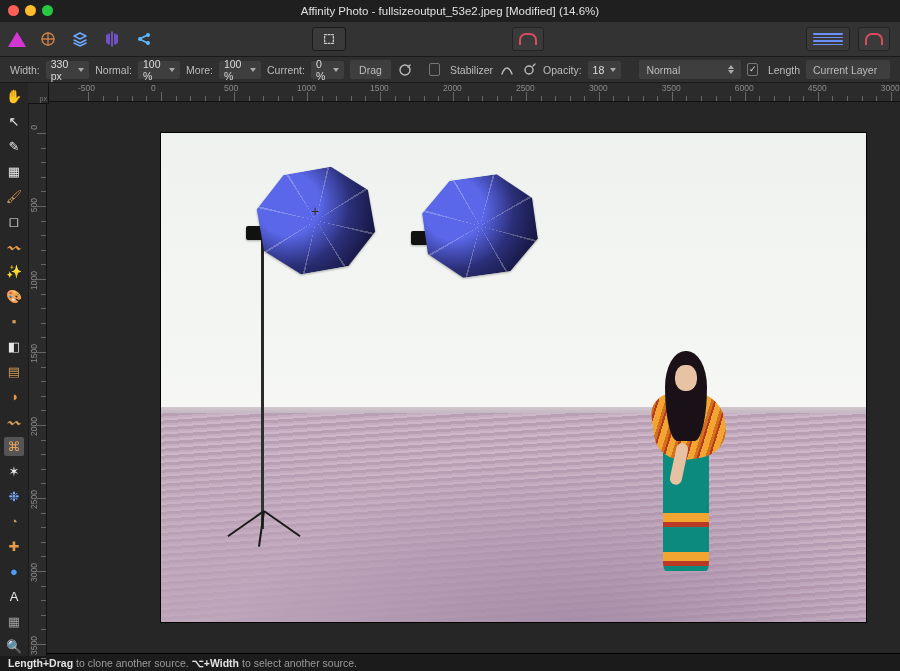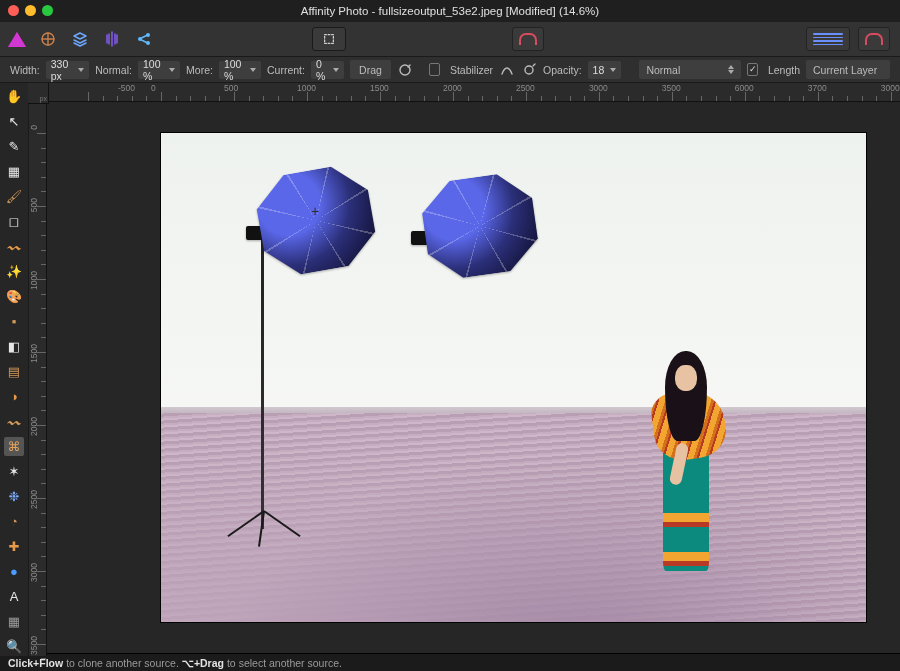--- a/index.html
+++ b/index.html
@@ -322,21 +322,21 @@
       <div class="tool" style="color: rgb(231, 154, 74); font-size: 13px;">✚</div>
       <div class="tool" style="color: rgb(74, 157, 255); font-size: 13px;">●</div>
       <div class="tool" style="color: rgb(231, 231, 231); font-size: 13px;">A</div>
       <div class="tool" style="color: rgb(154, 154, 154); font-size: 13px;">▦</div>
       <div class="tool" style="color: rgb(154, 154, 154); font-size: 13px;">🔍</div>
     </div>
 
   <div class="ruler-corner">px</div>
 
   <div class="rulers" id="hruler">
-      <div class="h-lbl" style="left: 50.0186px; margin-left: 40px;">-500</div>
+      <div class="h-lbl" style="left: 50.0186px;">-500</div>
       <div class="h-tick h-major" style="left: 60.0186px;"></div>
       <div class="h-tick" style="left: 74.6149px;"></div>
       <div class="h-tick" style="left: 89.2112px;"></div>
       <div class="h-tick" style="left: 103.807px;"></div>
       <div class="h-tick" style="left: 118.404px;"></div>
       <div class="h-lbl" style="left: 123px;">0</div>
       <div class="h-tick h-major" style="left: 133px;"></div>
       <div class="h-tick" style="left: 147.596px;"></div>
       <div class="h-tick" style="left: 162.193px;"></div>
       <div class="h-tick" style="left: 176.789px;"></div>
@@ -382,21 +382,21 @@
       <div class="h-tick" style="left: 658.466px;"></div>
       <div class="h-tick" style="left: 673.062px;"></div>
       <div class="h-tick" style="left: 687.658px;"></div>
       <div class="h-tick" style="left: 702.255px;"></div>
       <div class="h-lbl" style="left: 706.851px;">6000</div>
       <div class="h-tick h-major" style="left: 716.851px;"></div>
       <div class="h-tick" style="left: 731.447px;"></div>
       <div class="h-tick" style="left: 746.043px;"></div>
       <div class="h-tick" style="left: 760.64px;"></div>
       <div class="h-tick" style="left: 775.236px;"></div>
-      <div class="h-lbl" style="left: 779.832px;">3700</div>
+      <div class="h-lbl" style="left: 779.832px;">4500</div>
       <div class="h-tick h-major" style="left: 789.832px;"></div>
       <div class="h-tick" style="left: 804.429px;"></div>
       <div class="h-tick" style="left: 819.025px;"></div>
       <div class="h-tick" style="left: 833.621px;"></div>
       <div class="h-tick" style="left: 848.217px;"></div>
       <div class="h-lbl" style="left: 852.814px;">3000</div>
       <div class="h-tick h-major" style="left: 862.814px;"></div>
     </div>
 
   <div class="v-ruler" id="vruler">
@@ -475,17 +475,17 @@
         <div class="shawl"></div>
         <div class="arm"></div>
         <div class="hair"></div>
         <div class="face"></div>
       </div>
     </div>
   </div>
 </div>
 
 <div class="statusbar">
-  <b>Click+Flow</b>
+  <b>Length+Drag</b>
   <span class="dim"> to clone another source. </span>
-  <b>⌥+Drag</b>
+  <b>⌥+Width</b>
   <span class="dim"> to select another source.</span>
 </div>
 
 </body></html>

